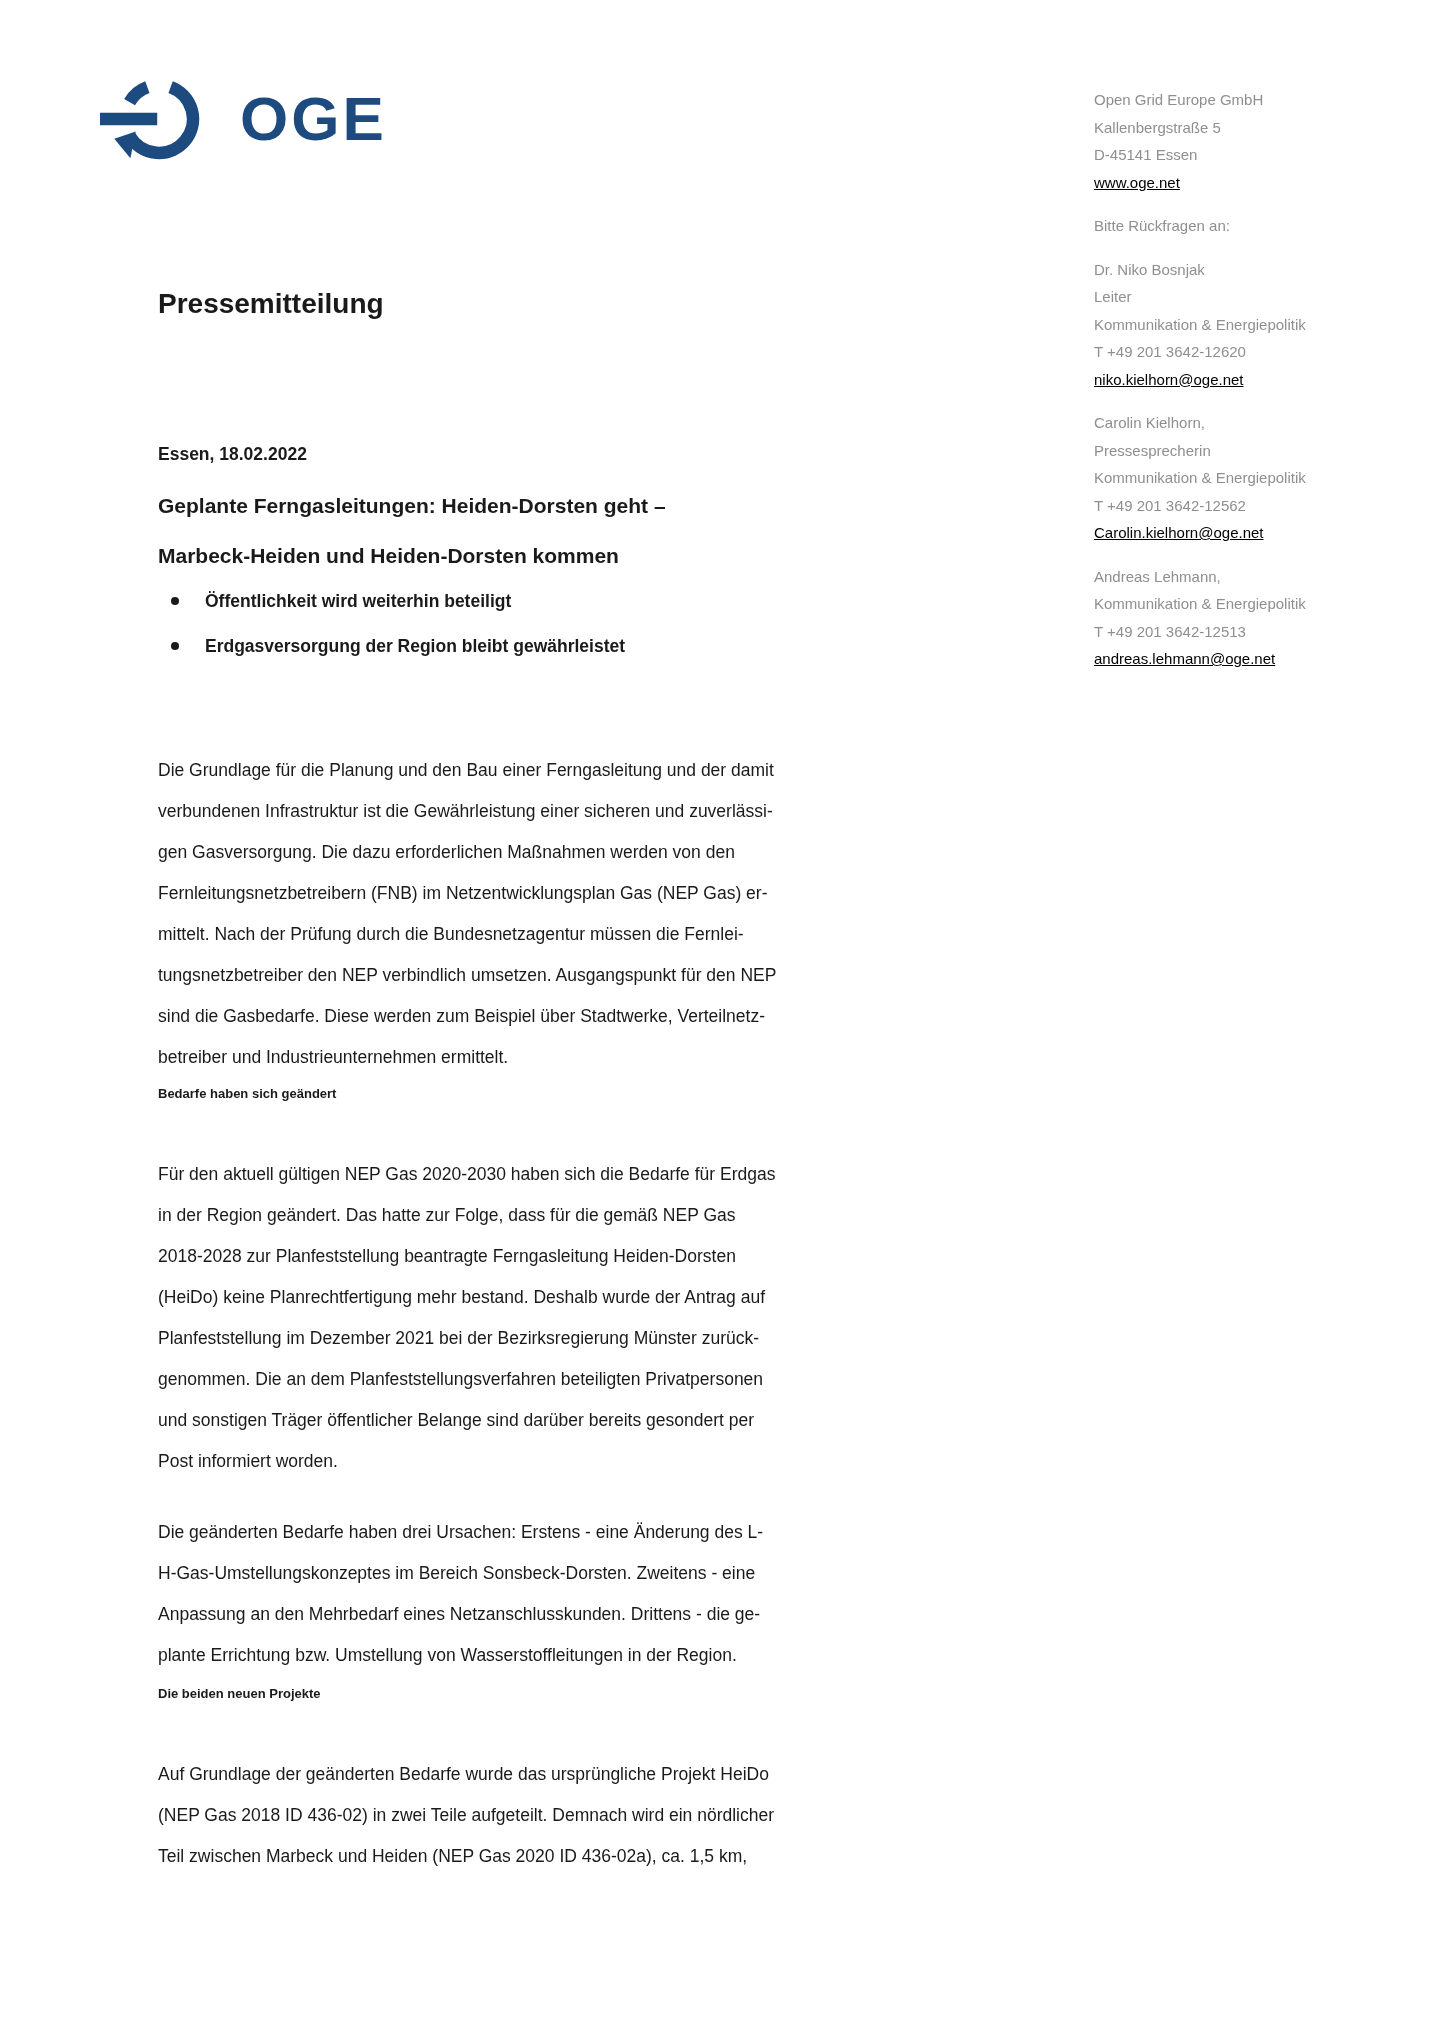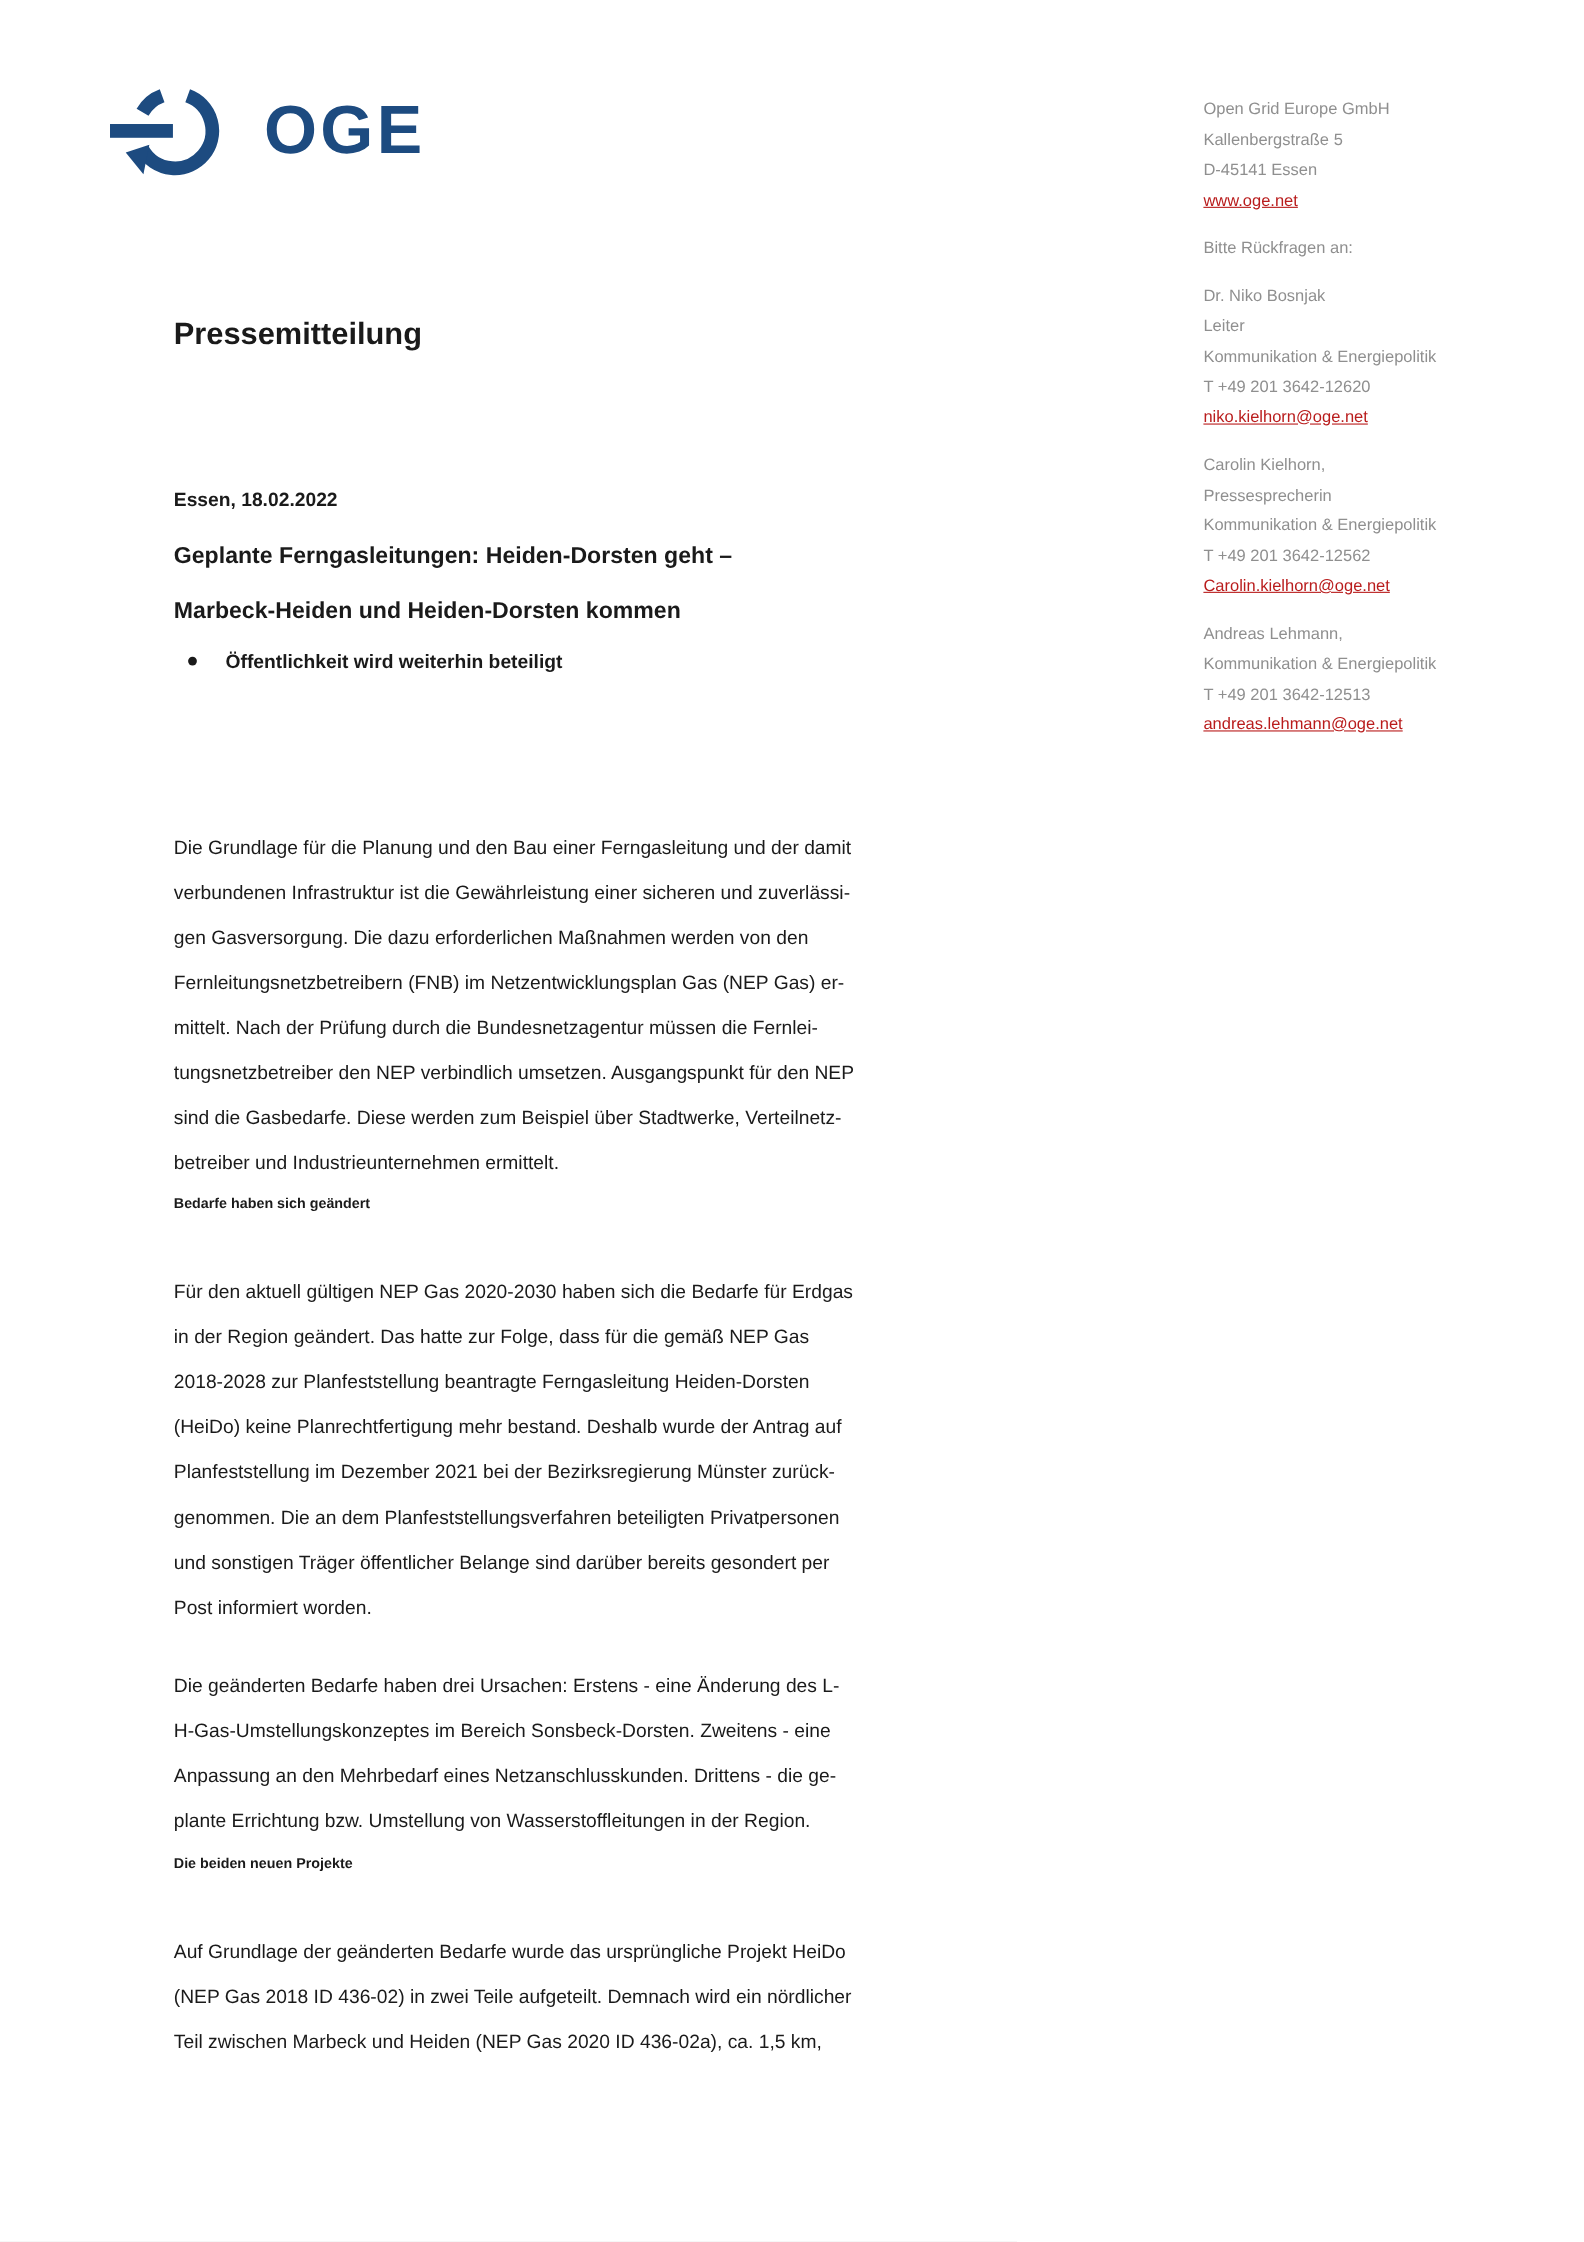--- a/index.html
+++ b/index.html
@@ -20,21 +20,21 @@
   .logo-text{
     font-size:62px;font-weight:800;letter-spacing:3px;
     color:#1d4b80;line-height:1;
   }
 
   
   .sidebar{
     position:absolute;left:1094px;top:86px;width:310px;
     font-size:15px;line-height:27.5px;color:#8f8f8f;
   }
-  .sidebar a{color:#b91c1c;text-decoration:underline;display:inline-block;text-align:right;}
+  .sidebar a{color:#000000;text-decoration:underline;display:inline-block;text-align:right;}
   .sb-block{margin-top:16px;}
 
   
   .main-col{position:absolute;left:130px;width:752px;margin-left:28px;}
   .kicker{top:288px;font-size:28px;font-weight:bold;}
   .dateline{top:444px;font-size:17.5px;font-weight:bold;}
   .headline{top:481px;font-size:21px;font-weight:bold;line-height:50px;}
   .bullets{top:585px;list-style:none;margin:0;padding:0;font-size:17.5px;font-weight:bold;}
   .bullets li{position:relative;padding-left:75px;height:45px;line-height:32px;}
   .bullets li .dot{
@@ -106,20 +106,24 @@
   <div class="main-col dateline" style="position: absolute;">Essen, 18.02.2022</div>
 
   <div class="main-col headline pre" style="position: absolute;">Geplante Ferngasleitungen: Heiden-Dorsten geht –
 Marbeck-Heiden und Heiden-Dorsten kommen</div>
 
   <ul class="main-col bullets" style="position: absolute;">
     <li>
       <span class="dot"></span>
       <span>Öffentlichkeit wird weiterhin beteiligt</span>
     </li>
+    <li>
+      <span class="dot"></span>
+      <span>Erdgasversorgung der Region bleibt gewährleistet</span>
+    </li>
   </ul>
 
   <p class="main-col body-par pre pos-intro" style="position: absolute;">Die Grundlage für die Planung und den Bau einer Ferngasleitung und der damit
 verbundenen Infrastruktur ist die Gewährleistung einer sicheren und zuverlässi-
 gen Gasversorgung. Die dazu erforderlichen Maßnahmen werden von den
 Fernleitungsnetzbetreibern (FNB) im Netzentwicklungsplan Gas (NEP Gas) er-
 mittelt. Nach der Prüfung durch die Bundesnetzagentur müssen die Fernlei-
 tungsnetzbetreiber den NEP verbindlich umsetzen. Ausgangspunkt für den NEP
 sind die Gasbedarfe. Diese werden zum Beispiel über Stadtwerke, Verteilnetz-
 betreiber und Industrieunternehmen ermittelt.</p>

